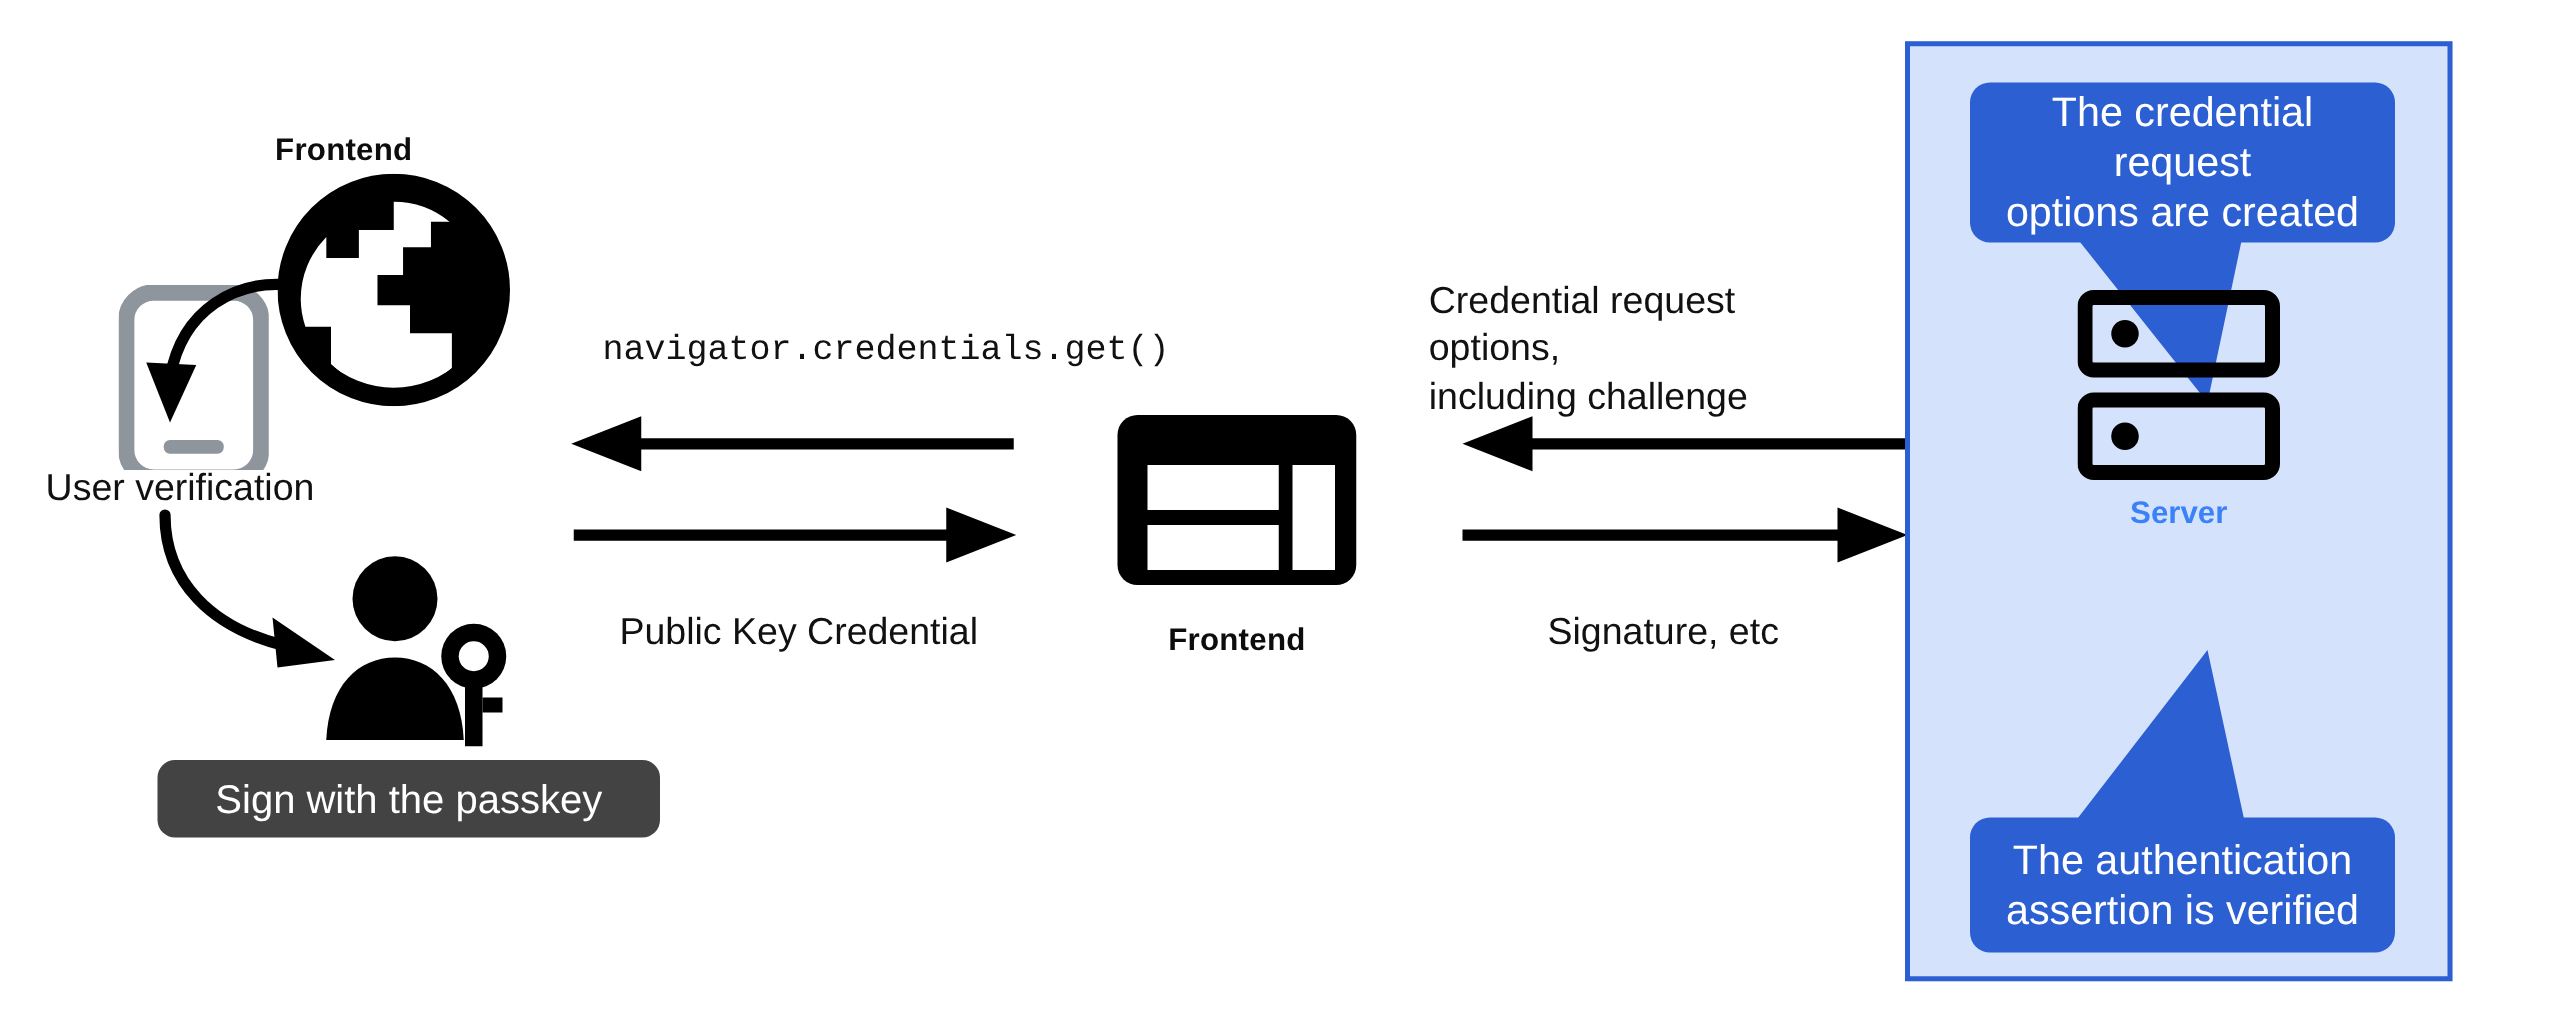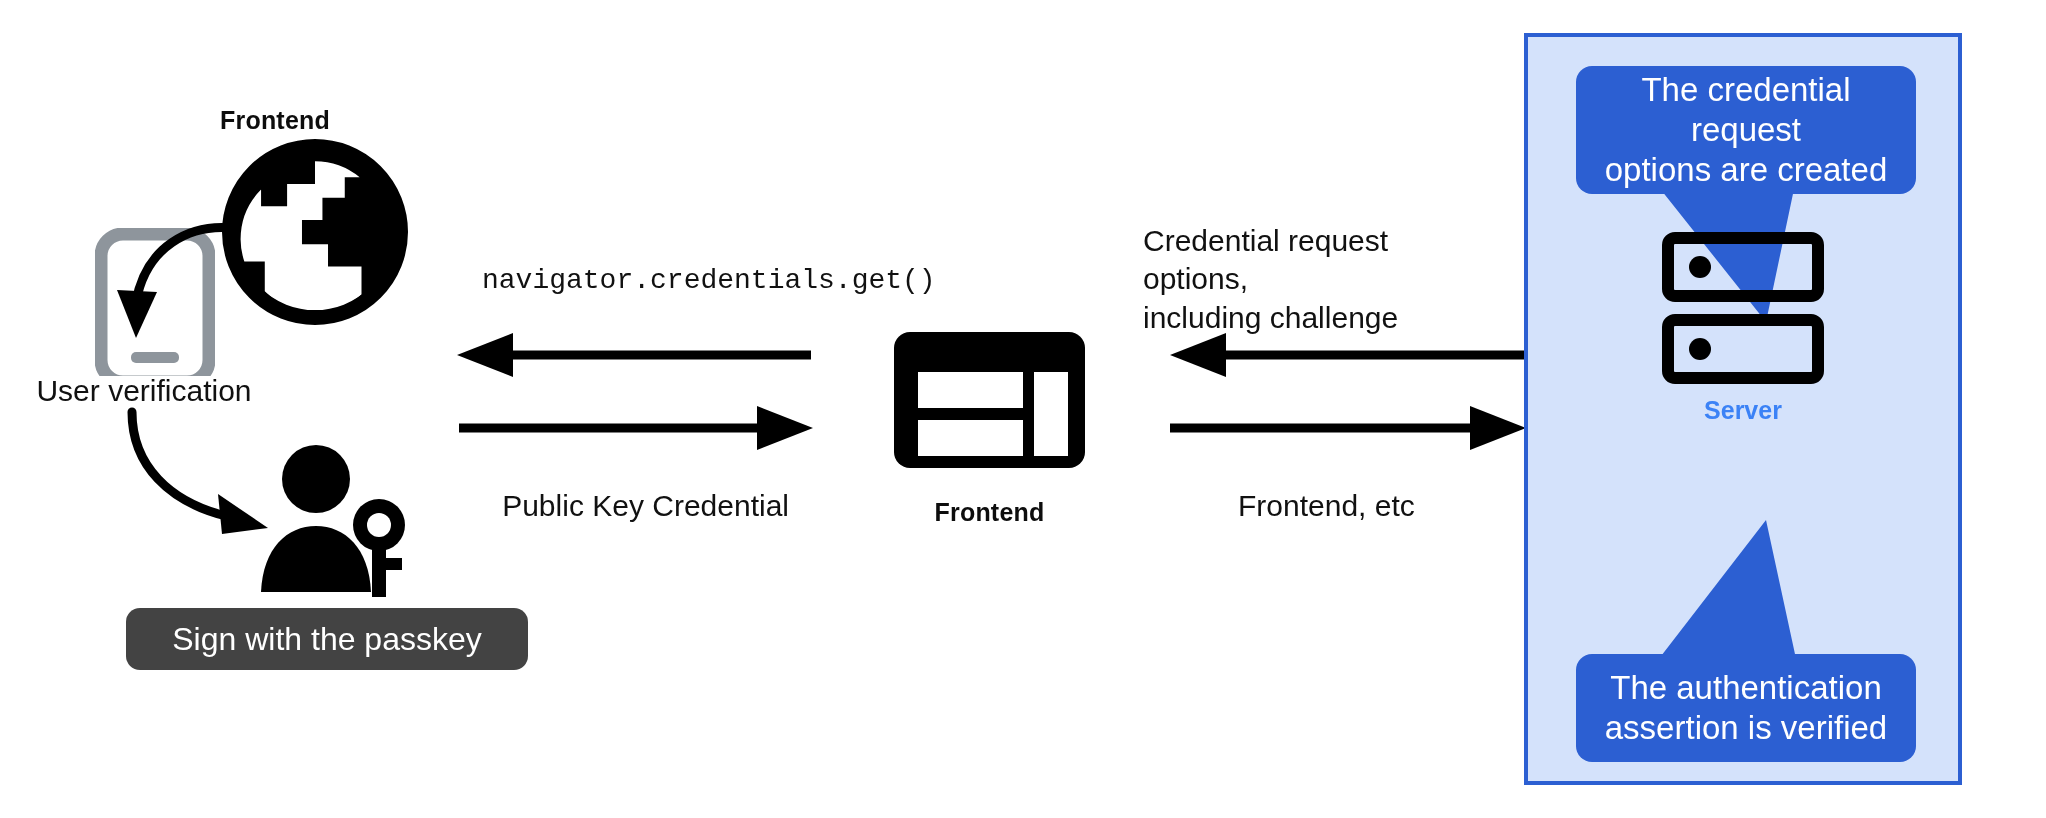--- a/index.html
+++ b/index.html
@@ -153,21 +153,21 @@
   <svg class="abs" style="left:455px; top:330px;" width="360" height="50" viewBox="0 0 360 50">
     <line x1="48" y1="25" x2="356" y2="25" stroke="#000000" stroke-width="9"></line>
     <polygon points="2,25 58,3 58,47" fill="#000000"></polygon>
   </svg>
 
   <svg class="abs" style="left:455px; top:403px;" width="360" height="50" viewBox="0 0 360 50">
     <line x1="4" y1="25" x2="312" y2="25" stroke="#000000" stroke-width="9"></line>
     <polygon points="358,25 302,3 302,47" fill="#000000"></polygon>
   </svg>
 
-  <div class="abs flow-label" style="left:489px; top:487px; width:300px; text-align:right;">Public Key Credential</div>
+  <div class="abs flow-label" style="left:489px; top:487px; width:300px; text-align:center;">Public Key Credential</div>
 
   <svg class="abs" style="left:892px; top:330px;" width="195" height="140" viewBox="0 0 195 140">
     <rect x="2" y="2" width="191" height="136" rx="16" ry="16" fill="#000000"></rect>
     <rect x="26" y="42" width="105" height="36" fill="#ffffff"></rect>
     <rect x="26" y="90" width="105" height="36" fill="#ffffff"></rect>
     <rect x="142" y="42" width="34" height="84" fill="#ffffff"></rect>
   </svg>
 
   <div class="abs node-label" style="left:892px; top:498px; width:195px;">Frontend</div>
 
@@ -177,21 +177,21 @@
   <svg class="abs" style="left:1168px; top:330px;" width="360" height="50" viewBox="0 0 360 50">
     <line x1="48" y1="25" x2="358" y2="25" stroke="#000000" stroke-width="9"></line>
     <polygon points="2,25 58,3 58,47" fill="#000000"></polygon>
   </svg>
 
   <svg class="abs" style="left:1168px; top:403px;" width="360" height="50" viewBox="0 0 360 50">
     <line x1="2" y1="25" x2="312" y2="25" stroke="#000000" stroke-width="9"></line>
     <polygon points="358,25 302,3 302,47" fill="#000000"></polygon>
   </svg>
 
-  <div class="abs flow-label" style="left:1238px; top:487px; width:300px; text-align:left;">Frontend, etc</div>
+  <div class="abs flow-label" style="left:1238px; top:487px; width:300px; text-align:left;">Signature, etc</div>
 
   <div class="abs server-panel" style="left:1524px; top:33px; width:438px; height:752px;"></div>
 
   <svg class="abs" style="left:1598px; top:170px;" width="230" height="160" viewBox="0 0 230 160">
     <polygon points="4,0 200,0 168,152 52,6" fill="#2c5fd2"></polygon>
   </svg>
 
   <div class="abs bubble" style="left:1576px; top:66px; width:340px; height:128px;">The credential request
 options are created</div>
 

